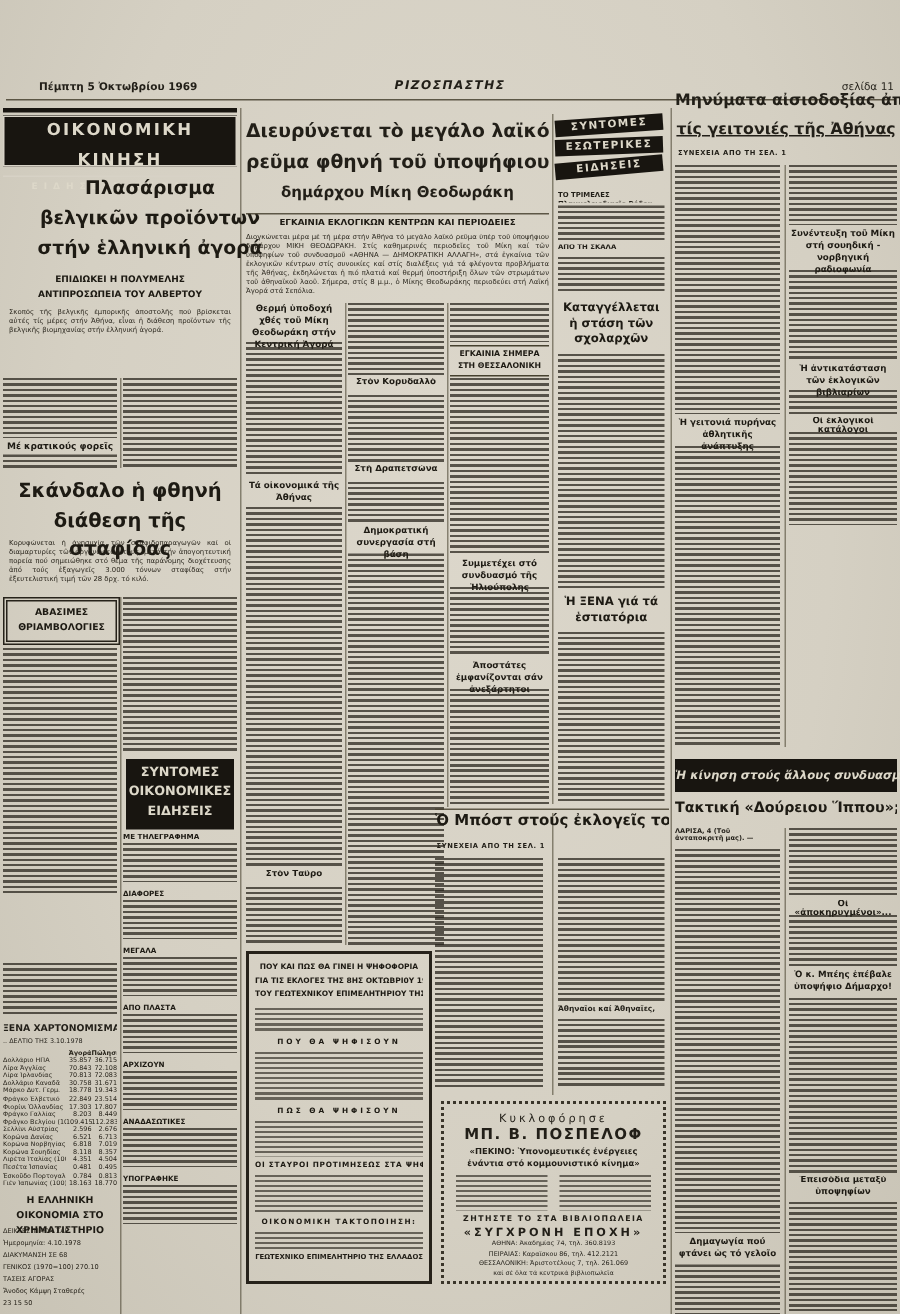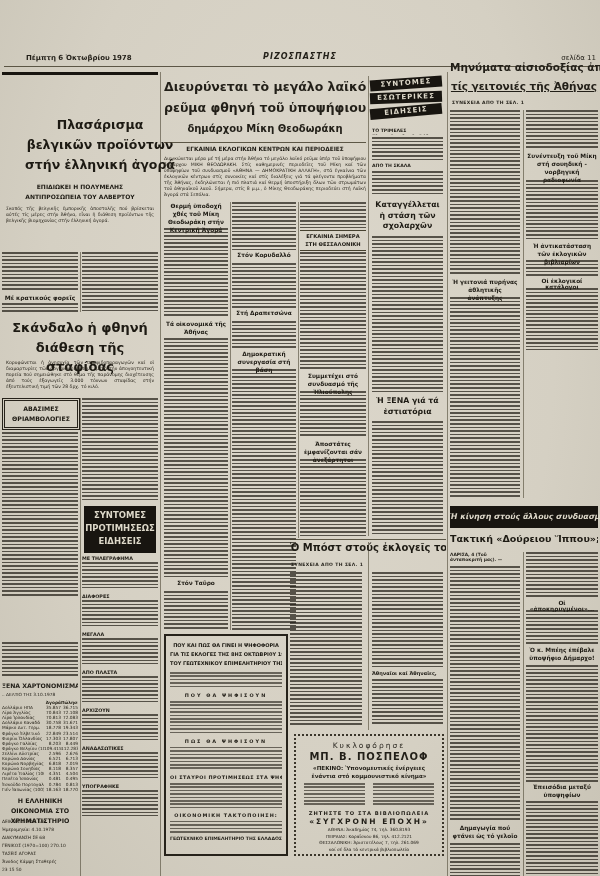--- a/index.html
+++ b/index.html
@@ -24,31 +24,35 @@
   .stline{font-size:4.4px;line-height:8px;white-space:nowrap;overflow:hidden;color:#28241b;}
   .brief{margin-bottom:6px;}
   .brief-lead{font-size:4.8px;font-weight:bold;line-height:6px;color:#1d1a13;}
   .nowrap{white-space:nowrap;}
 </style>
 </head>
 <body>
 
 <div class="page">
 
-  <div class="abs" style="left:26px;top:54px;width:150px;font-size:7px;font-weight:bold;">Πέμπτη 6 Ὀκτωβρίου 1978</div>
+  <div class="abs" style="left:26px;top:54px;width:150px;font-size:7px;font-weight:bold;">Πέμπτη 5 Ὀκτωβρίου 1969</div>
   <div class="abs" style="left:255px;top:52px;width:90px;font-size:8px;font-weight:bold;font-style:italic;letter-spacing:1px;text-align:center;">ΡΙΖΟΣΠΑΣΤΗΣ</div>
   <div class="abs" style="left:540px;top:54px;width:56px;font-size:7px;text-align:right;">σελίδα 11</div>
   <div class="hr" style="left:4px;top:66px;width:592px;"></div>
 
   <div class="vr" style="left:160px;top:72px;height:804px;"></div>
   <div class="vr" style="left:447px;top:72px;height:804px;"></div>
   <div class="vr" style="left:368px;top:76px;height:460px;"></div>
   <div class="vr" style="left:368px;top:542px;height:188px;"></div>
 
   <div class="bar" style="left:2px;top:72px;width:156px;height:3px;"></div>
+  <div class="abs bbox" style="left:2px;top:77px;width:156px;height:34px;box-shadow:inset 0 0 0 1px #d7d2c6;">
+    <div style="font-size:11px;line-height:20px;letter-spacing:1.5px;">ΟΙΚΟΝΟΜΙΚΗ ΚΙΝΗΣΗ</div>
+    <div style="font-size:6px;line-height:13px;letter-spacing:4px;border-top:1px solid #d7d2c6;">ΕΙΔΗΣΕΙΣ ΣΧΟΛΙΑ</div>
+  </div>
 
   <div class="abs ch" style="left:4px;top:115px;width:152px;font-size:12.5px;line-height:1.6;margin-left:20px;">Πλασάρισμα βελγικῶν προϊόντων στήν ἑλληνική ἀγορά</div>
   <div class="abs ch" style="left:8px;top:182px;width:144px;font-size:6px;line-height:1.7;">ΕΠΙΔΙΩΚΕΙ Η ΠΟΛΥΜΕΛΗΣ ΑΝΤΙΠΡΟΣΩΠΕΙΑ ΤΟΥ ΑΛΒΕΡΤΟΥ</div>
   <div class="abs tiny" style="left:6px;top:206px;width:148px;height:42px;">Σκοπός τῆς βελγικῆς ἐμπορικῆς ἀποστολῆς πού βρίσκεται αὐτές τίς μέρες στήν Ἀθήνα, εἶναι ἡ διάθεση προϊόντων τῆς βελγικῆς βιομηχανίας στήν ἑλληνική ἀγορά.</div>
 
   <div class="abs gk" style="left:2px;top:252px;width:76px;height:40px;"></div>
   <div class="abs ch" style="left:2px;top:294px;width:76px;font-size:6px;">Μέ κρατικούς φορεῖς</div>
   <div class="abs gk" style="left:2px;top:303px;width:76px;height:9px;"></div>
   <div class="abs gk" style="left:82px;top:252px;width:76px;height:60px;"></div>
   <div class="vr" style="left:80px;top:252px;height:60px;"></div>
@@ -165,21 +169,21 @@
       <div class="stline">ΓΕΝΙΚΟΣ (1970=100)  270.10</div>
       <div class="stline">ΤΑΣΕΙΣ ΑΓΟΡΑΣ</div>
       <div class="stline">Ἄνοδος   Κάμψη   Σταθερές</div>
       <div class="stline">23        15        50</div>
     </div>
 
   <div class="vr" style="left:80px;top:398px;height:478px;"></div>
   <div class="abs gk" style="left:82px;top:398px;width:76px;height:104px;"></div>
   <div class="abs bbox" style="left:84px;top:506px;width:72px;height:44px;padding-top:3px;">
     <div style="font-size:8.5px;line-height:13px;">ΣΥΝΤΟΜΕΣ</div>
-    <div style="font-size:8.5px;line-height:13px;">ΠΡΟΤΙΜΗΣΕΩΣ</div>
+    <div style="font-size:8.5px;line-height:13px;">ΟΙΚΟΝΟΜΙΚΕΣ</div>
     <div style="font-size:8.5px;line-height:13px;">ΕΙΔΗΣΕΙΣ</div>
   </div>
   <div class="abs" style="left:82px;top:556px;width:76px;height:318px;overflow:hidden;">
       <div class="brief">
         <div class="brief-lead">ΜΕ ΤΗΛΕΓΡΑΦΗΜΑ</div>
         <div class="gk" style="height: 26px;"></div>
       </div>
       <div class="brief">
         <div class="brief-lead">ΔΙΑΦΟΡΕΣ</div>
         <div class="gk" style="height: 26px;"></div>

